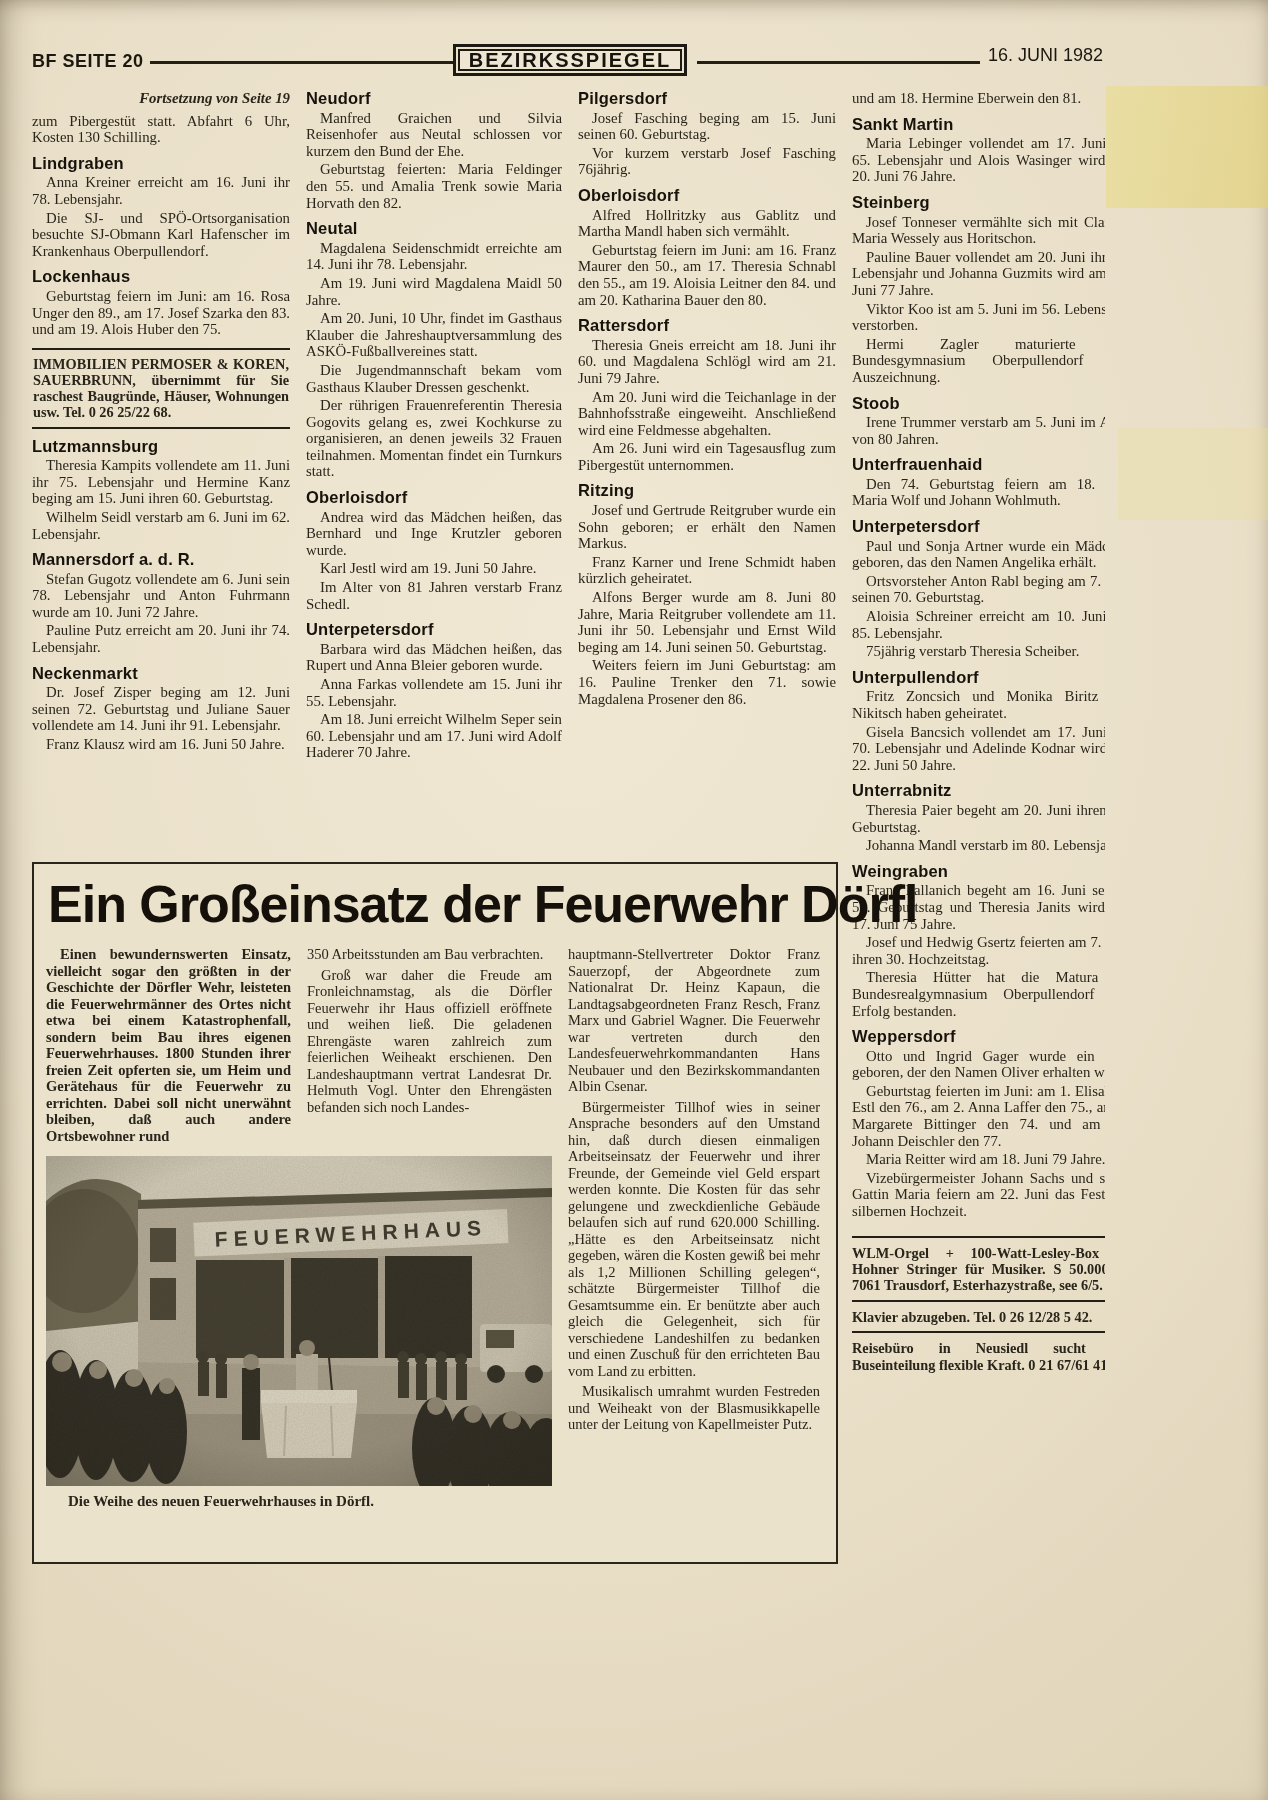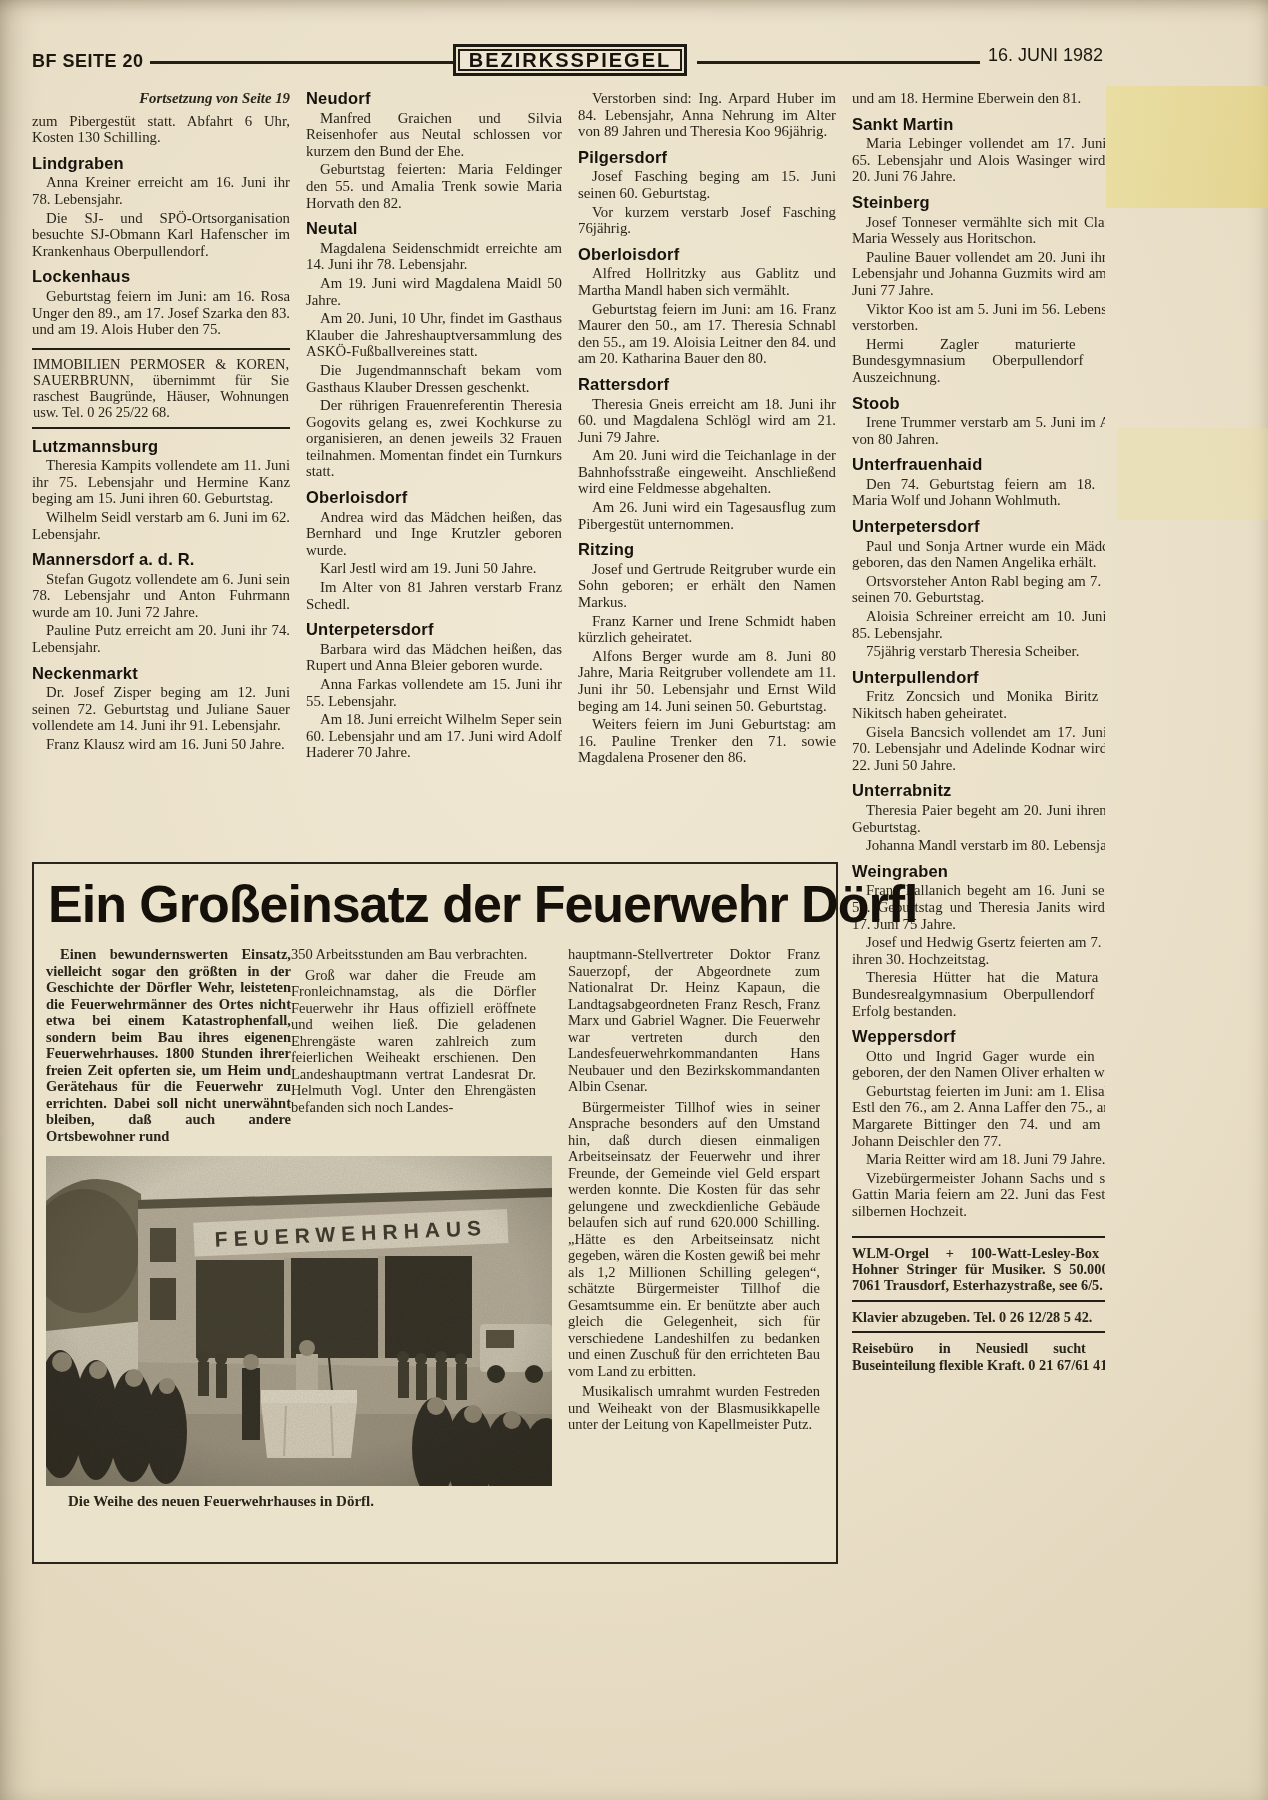--- a/index.html
+++ b/index.html
@@ -24,29 +24,29 @@
   .col1{left:32px;width:258px;}
   .col2{left:306px;width:256px;}
   .col3{left:578px;width:258px;}
   .col4{left:852px;width:253px;height:1540px;overflow:hidden;}
   .col4-inner{width:278px;}
   .col > :first-child, .col4-inner > :first-child{margin-top:0;}
   .para{margin:0 0 2px;text-indent:14px;}
   .para.flush{text-indent:0;}
   .sec-h{font-family:"Liberation Sans",sans-serif;font-size:16.5px;font-weight:bold;color:#17130c;margin:9px 0 3px;letter-spacing:.2px;text-align:left;}
   .continuation{font-style:italic;margin:0 0 6px;text-indent:0;text-align:right;font-weight:bold;}
-  .ad-box{border-top:2px solid #241f15;border-bottom:2px solid #241f15;padding:6px 1px;margin:10px 0 9px;font-weight:normal;font-size:14.3px;text-indent:0;line-height:16.2px;}
+  .ad-box{border-top:2px solid #241f15;border-bottom:2px solid #241f15;padding:6px 1px;margin:10px 0 9px;font-weight:bold;font-size:14.3px;text-indent:0;line-height:16.2px;}
   .classifieds{margin-top:16px;}
   .classified{border-top:2px solid #241f15;padding:7px 0 6px;margin:0;text-indent:0;font-weight:bold;font-size:14.3px;line-height:16.4px;}
   
   .article{position:absolute;left:32px;top:862px;width:806px;height:702px;border:2px solid #29251b;box-sizing:border-box;padding:8px 12px 10px;background:#ebe2cc;}
   .headline{font-family:"Liberation Sans",sans-serif;font-weight:bold;font-size:52px;letter-spacing:-1px;color:#15110a;margin:2px 0 12px 2px;white-space:nowrap;}
   .article-body{display:flex;gap:16px;}
   .art-left{width:506px;flex:0 0 506px;}
-  .lead-row{display:flex;}
+  .lead-row{display:flex;gap:16px;}
   .colA{width:245px;flex:0 0 245px;font-weight:bold;}
   .colB{width:245px;flex:0 0 245px;}
   .colC{width:252px;flex:0 0 252px;}
   .art-p{font-size:14.5px;line-height:16.5px;text-align:justify;margin:0 0 4px;text-indent:14px;hyphens:auto;}
   .colB .art-p:first-child, .colC .art-p:first-child{text-indent:0;}
   .photo-block{margin-top:8px;width:506px;}
   .photo-frame{width:506px;height:330px;overflow:hidden;background:#c9c2b0;}
   .photo-caption{font-size:15px;font-weight:bold;margin:7px 0 0 22px;text-align:left;}
 </style>
 </head>
@@ -99,21 +99,20 @@
       <h3 class="sec-h">Oberloisdorf</h3>
       <p class="para">Andrea wird das Mädchen heißen, das Bernhard und Inge Krutzler geboren wurde.</p>
       <p class="para">Karl Jestl wird am 19. Juni 50 Jahre.</p>
       <p class="para">Im Alter von 81 Jahren verstarb Franz Schedl.</p>
       <h3 class="sec-h">Unterpetersdorf</h3>
       <p class="para">Barbara wird das Mädchen heißen, das Rupert und Anna Bleier geboren wurde.</p>
       <p class="para">Anna Farkas vollendete am 15. Juni ihr 55. Lebensjahr.</p>
       <p class="para">Am 18. Juni erreicht Wilhelm Seper sein 60. Lebensjahr und am 17. Juni wird Adolf Haderer 70 Jahre.</p>
     </div>
   <div class="col col3">
-      <p class="para">Verstorben sind: Ing. Arpard Huber im 84. Lebensjahr, Anna Nehrung im Alter von 89 Jahren und Theresia Koo 96jährig.</p>
       <h3 class="sec-h">Pilgersdorf</h3>
       <p class="para">Josef Fasching beging am 15. Juni seinen 60. Geburtstag.</p>
       <p class="para">Vor kurzem verstarb Josef Fasching 76jährig.</p>
       <h3 class="sec-h">Oberloisdorf</h3>
       <p class="para">Alfred Hollritzky aus Gablitz und Martha Mandl haben sich vermählt.</p>
       <p class="para">Geburtstag feiern im Juni: am 16. Franz Maurer den 50., am 17. Theresia Schnabl den 55., am 19. Aloisia Leitner den 84. und am 20. Katharina Bauer den 80.</p>
       <h3 class="sec-h">Rattersdorf</h3>
       <p class="para">Theresia Gneis erreicht am 18. Juni ihr 60. und Magdalena Schlögl wird am 21. Juni 79 Jahre.</p>
       <p class="para">Am 20. Juni wird die Teichanlage in der Bahnhofsstraße eingeweiht. Anschließend wird eine Feldmesse abgehalten.</p>
       <p class="para">Am 26. Juni wird ein Tagesausflug zum Pibergestüt unternommen.</p>

